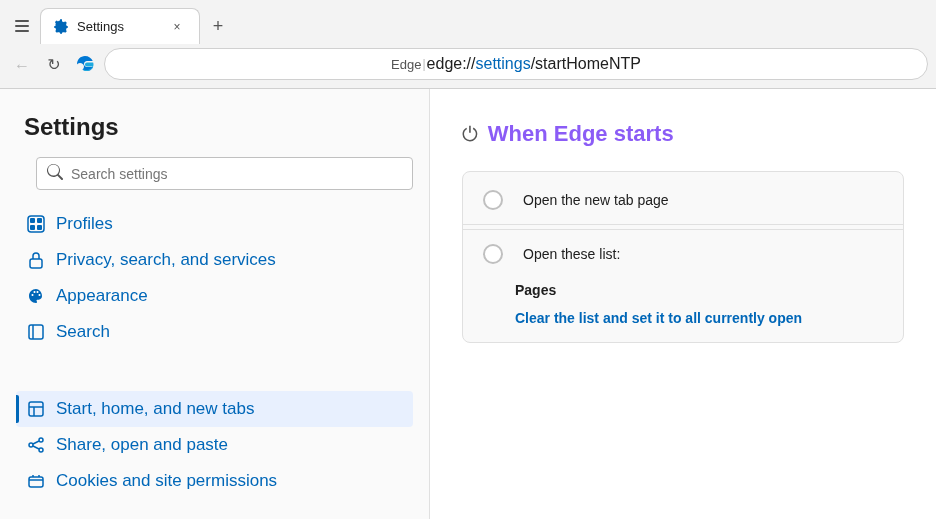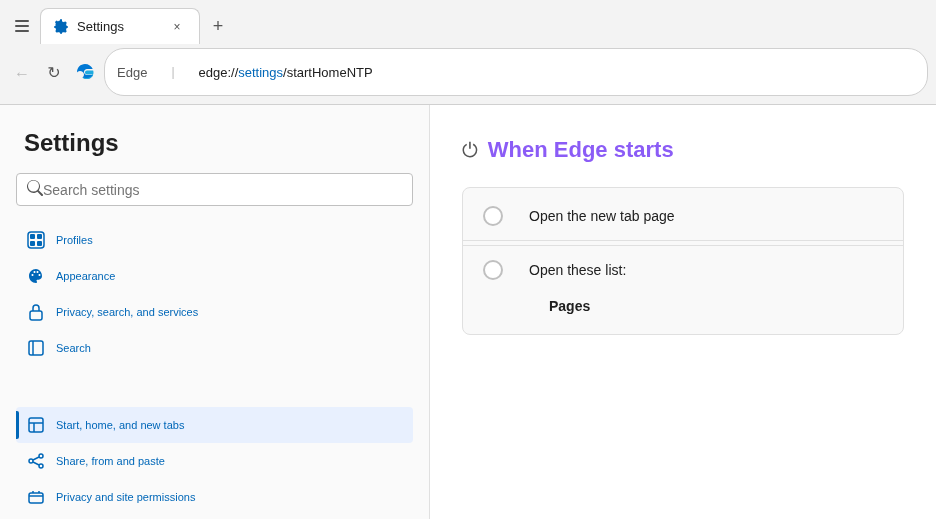--- a/index.html
+++ b/index.html
@@ -99,33 +99,34 @@
       justify-content: center;
     }
     .address-input-wrap {
       flex: 1;
       display: flex;
       align-items: center;
       background: #fff;
       border: 1px solid #d0d0d0;
       border-radius: 20px;
       padding: 4px 12px;
-      gap: 24px;
-      height: 48px;
+      gap: 1px;
+      height: 32px;
+      justify-content: center;
     }
     .edge-label {
       color: #555;
       font-size: 13px;
     }
     .address-divider {
       color: #bbb;
       font-size: 12px;
     }
     .address-url {
-      font-size: 13px;
+      font-size: 16px;
       color: #202020;
     }
 
     
     .main-layout {
       display: flex;
       height: calc(519px - 88px);
       background: #fff;
     }
 
@@ -143,22 +144,24 @@
       color: #202020;
       margin-bottom: 16px;
       padding-left: 8px;
     }
     .search-box {
       display: flex;
       align-items: center;
       border: 1px solid #c0c0c0;
       border-radius: 4px;
       padding: 6px 10px;
+      gap: 8px;
       background: #fff;
       margin-bottom: 16px;
+      margin-left: 20px;
     }
     .search-box input {
       border: none;
       outline: none;
       font-size: 14px;
       color: #555;
       flex: 1;
       background: transparent;
     }
     .search-icon-svg { color: #555; }
@@ -183,21 +186,21 @@
       content: '';
       position: absolute;
       left: 0;
       top: 4px;
       bottom: 4px;
       width: 3px;
       background: #0067b8;
       border-radius: 0 2px 2px 0;
     }
     .nav-item .nav-label {
-      font-size: 11px;
+      font-size: 17px;
     }
     .nav-item.colored .nav-label { color: #0067b8; }
     .nav-icon {
       width: 20px;
       height: 20px;
       display: flex;
       align-items: center;
       justify-content: center;
       color: #555;
       flex-shrink: 0;
@@ -230,21 +233,21 @@
     .options-card {
       background: #f9f9f9;
       border: 1px solid #e0e0e0;
       border-radius: 8px;
       padding: 8px 0;
       max-width: 460px;
     }
     .radio-option {
       display: flex;
       align-items: center;
-      gap: 26px;
+      gap: 20px;
       padding: 10px 20px;
       cursor: pointer;
     }
     .radio-outer {
       width: 20px;
       height: 20px;
       border-radius: 50%;
       border: 2px solid #c0c0c0;
       display: flex;
       align-items: center;
@@ -271,21 +274,20 @@
       margin: 4px 0;
     }
     .pages-section {
       padding: 8px 20px 4px 52px;
     }
     .pages-label {
       font-size: 14px;
       font-weight: 600;
       color: #202020;
       margin-bottom: 8px;
-      margin-left: 34px;
     }
     .clear-link {
       font-size: 14px;
       font-weight: 600;
       color: #0067b8;
       cursor: pointer;
       padding: 4px 0;
     }
   </style>
 </head>
@@ -352,35 +354,35 @@
           <rect x="10" y="3" width="5" height="5" rx="1"></rect>
           <rect x="3" y="10" width="5" height="5" rx="1"></rect>
           <rect x="10" y="10" width="5" height="5" rx="1"></rect>
         </svg>
       </span>
       <span class="nav-label">Profiles</span>
     </div>
 
     <div class="nav-item colored">
       <span class="nav-icon">
-        <svg width="18" height="18" viewBox="0 0 18 18" fill="currentColor">
-          <path d="M9 2C5.13 2 2 5.13 2 9s3.13 7 7 7c.55 0 1-.45 1-1 0-.26-.1-.5-.25-.68-.15-.18-.24-.42-.24-.67 0-.55.45-1 1-1h1.18C13.64 12.65 15 11.01 15 9c0-3.87-3.13-7-6-7zm-3.5 7c-.55 0-1-.45-1-1s.45-1 1-1 1 .45 1 1-.45 1-1 1zm2-3c-.55 0-1-.45-1-1s.45-1 1-1 1 .45 1 1-.45 1-1 1zm3 0c-.55 0-1-.45-1-1s.45-1 1-1 1 .45 1 1-.45 1-1 1zm2 3c-.55 0-1-.45-1-1s.45-1 1-1 1 .45 1 1-.45 1-1 1z"></path>
-        </svg>
-      </span>
-      <span class="nav-label">Appearance</span>
-    </div>
-
-    <div class="nav-item colored">
-      <span class="nav-icon">
         <svg width="18" height="18" viewBox="0 0 18 18" fill="none" stroke="currentColor" stroke-width="1.5">
           <rect x="3" y="8" width="12" height="9" rx="2"></rect>
           <path d="M6 8V5a3 3 0 016 0v3"></path>
         </svg>
       </span>
       <span class="nav-label">Privacy, search, and services</span>
+    </div>
+
+    <div class="nav-item colored">
+      <span class="nav-icon">
+        <svg width="18" height="18" viewBox="0 0 18 18" fill="currentColor">
+          <path d="M9 2C5.13 2 2 5.13 2 9s3.13 7 7 7c.55 0 1-.45 1-1 0-.26-.1-.5-.25-.68-.15-.18-.24-.42-.24-.67 0-.55.45-1 1-1h1.18C13.64 12.65 15 11.01 15 9c0-3.87-3.13-7-6-7zm-3.5 7c-.55 0-1-.45-1-1s.45-1 1-1 1 .45 1 1-.45 1-1 1zm2-3c-.55 0-1-.45-1-1s.45-1 1-1 1 .45 1 1-.45 1-1 1zm3 0c-.55 0-1-.45-1-1s.45-1 1-1 1 .45 1 1-.45 1-1 1zm2 3c-.55 0-1-.45-1-1s.45-1 1-1 1 .45 1 1-.45 1-1 1z"></path>
+        </svg>
+      </span>
+      <span class="nav-label">Appearance</span>
     </div>
 
     <div class="nav-item colored">
       <span class="nav-icon">
         <svg width="18" height="18" viewBox="0 0 18 18" fill="none" stroke="currentColor" stroke-width="1.5">
           <rect x="2" y="2" width="14" height="14" rx="2"></rect>
           <line x1="6" y1="2" x2="6" y2="16"></line>
         </svg>
       </span>
       <span class="nav-label">Search</span>
@@ -400,33 +402,33 @@
     <div class="nav-item colored">
       <span class="nav-icon">
         <svg width="18" height="18" viewBox="0 0 18 18" fill="none" stroke="currentColor" stroke-width="1.5">
           <circle cx="14" cy="4" r="2"></circle>
           <circle cx="4" cy="9" r="2"></circle>
           <circle cx="14" cy="14" r="2"></circle>
           <line x1="6" y1="8" x2="12" y2="5"></line>
           <line x1="6" y1="10" x2="12" y2="13"></line>
         </svg>
       </span>
-      <span class="nav-label">Share, from and paste</span>
+      <span class="nav-label">Share, open and paste</span>
     </div>
 
     <div class="nav-item colored">
       <span class="nav-icon">
         <svg width="18" height="18" viewBox="0 0 18 18" fill="none" stroke="currentColor" stroke-width="1.5">
           <rect x="2" y="5" width="14" height="10" rx="2"></rect>
           <line x1="2" y1="8" x2="16" y2="8"></line>
           <line x1="6" y1="5" x2="6" y2="3"></line>
           <line x1="12" y1="5" x2="12" y2="3"></line>
         </svg>
       </span>
-      <span class="nav-label">Privacy and site permissions</span>
+      <span class="nav-label">Cookies and site permissions</span>
     </div>
   </div>
 
   <div class="content-panel">
     <div class="section-title-row">
       <span class="section-icon">⏻</span>
       <span class="section-title">When Edge starts</span>
     </div>
 
     <div class="options-card">
@@ -443,16 +445,17 @@
       <div class="divider"></div>
 
       <div class="radio-option">
         <div class="radio-outer">
         </div>
         <span class="radio-label">Open these list:</span>
       </div>
 
       <div class="pages-section">
         <div class="pages-label">Pages</div>
+        <div class="clear-link">Clear the list and set it to all currently open</div>
       </div>
     </div>
   </div>
 </div>
 
 </body></html>

